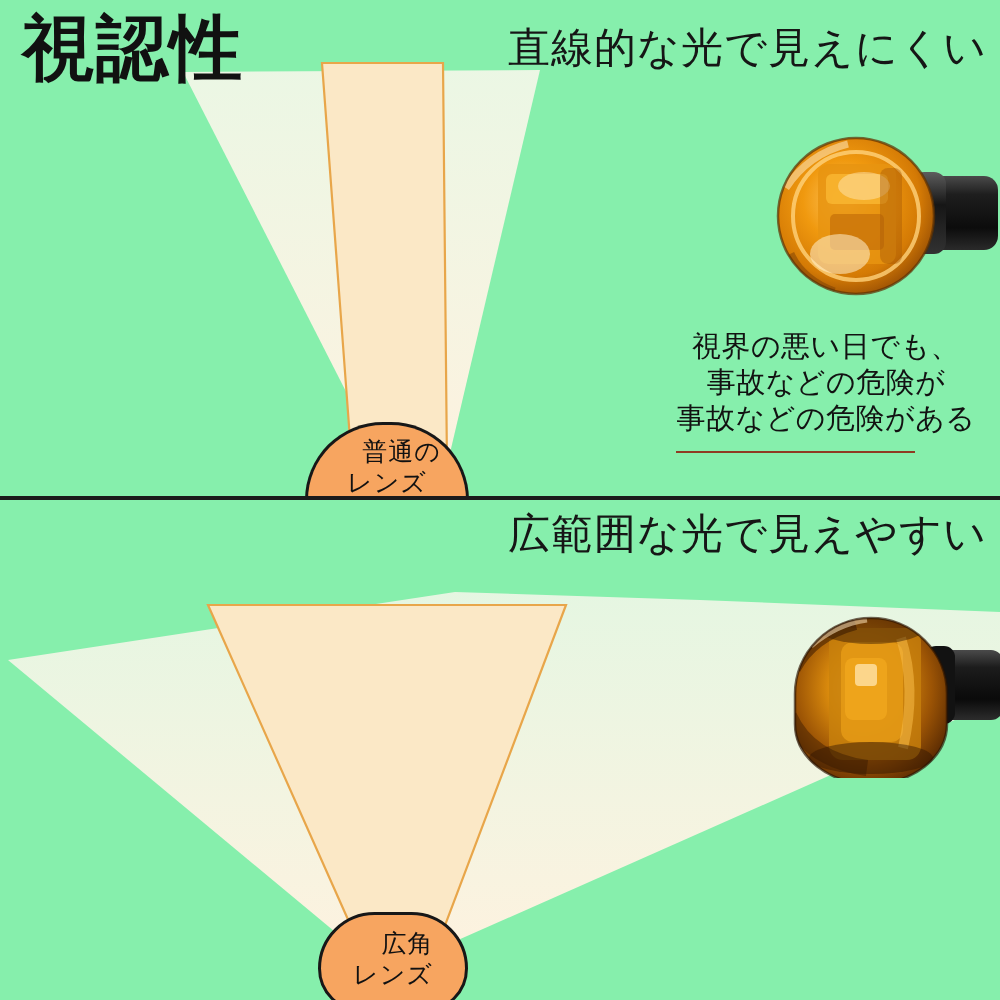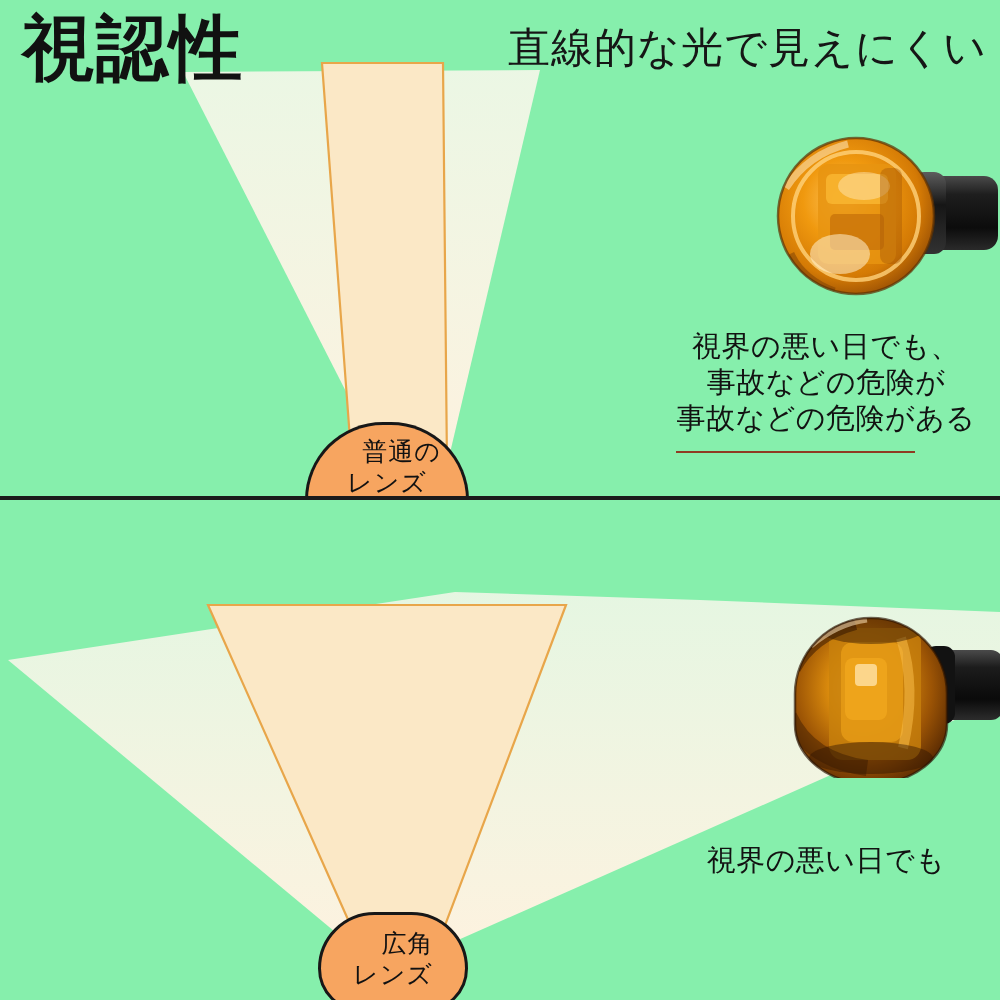--- a/index.html
+++ b/index.html
@@ -169,20 +169,21 @@
   </svg>
 
   <div class="abs caption cap-top">
     <span class="ln">視界の悪い日でも、</span>
     <span class="ln">事故などの危険が</span>
     <span class="ln"><span class="ul">事故などの危険が</span><span>ある</span></span>
   </div>
 
   <div class="abs divider"></div>
 
+  <div class="abs section-head head-bottom">広範囲な光で見えやすい</div>
 
   <div class="abs lens lens-bottom">
     <span class="l1">広角</span>
     <span class="l2">レンズ</span>
   </div>
 
   <svg class="abs lamp lamp-bottom" viewBox="0 0 220 180">
     <defs>
       <radialGradient id="amberB" cx="45%" cy="42%" r="68%">
         <stop offset="0%" stop-color="#f5b03a"></stop>
@@ -214,16 +215,15 @@
       <path d="M10 70 q 18 -34 62 -46" fill="none" stroke="#3a1a02" stroke-width="16" opacity="0.55"></path>
       <path d="M6 118 q 20 44 78 52" fill="none" stroke="#3a1a02" stroke-width="16" opacity="0.45"></path>
       <ellipse cx="88" cy="30" rx="54" ry="16" fill="#2e1502" opacity="0.45"></ellipse>
       <ellipse cx="88" cy="160" rx="62" ry="16" fill="#2e1502" opacity="0.45"></ellipse>
       <path d="M28 48 q 26 -22 56 -26" fill="none" stroke="#ffe6bb" stroke-width="5" opacity="0.55"></path>
     </g>
     <path d="M12 96 A76 76 0 0 1 164 96 L164 126 A76 60 0 0 1 12 126 Z" fill="none" stroke="#2a1201" stroke-width="2.5" opacity="0.65"></path>
   </svg>
 
   <div class="abs caption cap-bottom">
-    <span class="ln">視界の悪い日でも</span>
   </div>
 
 </div>
 
 </body></html>

